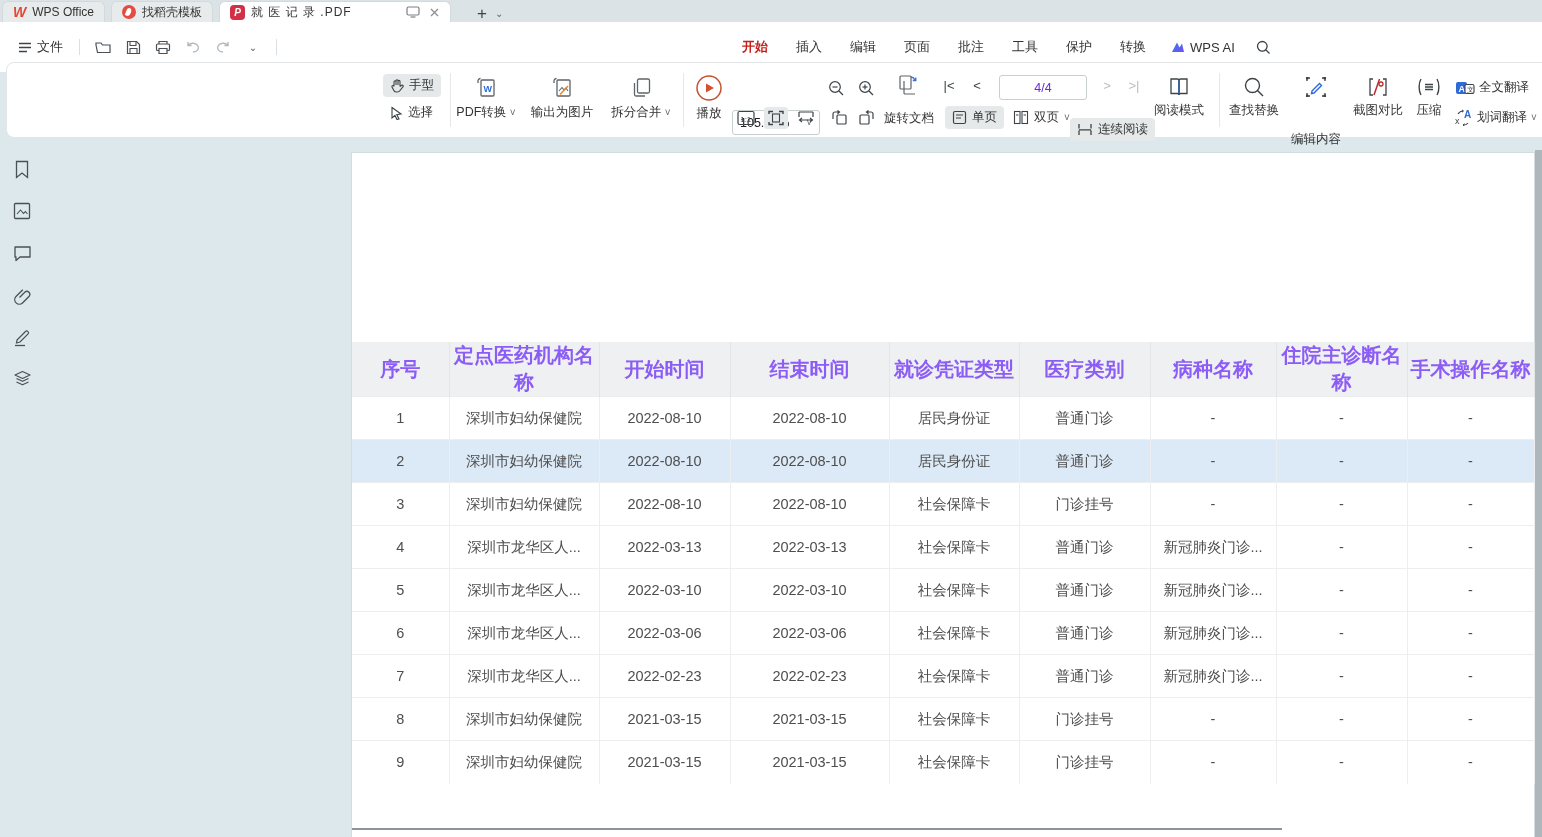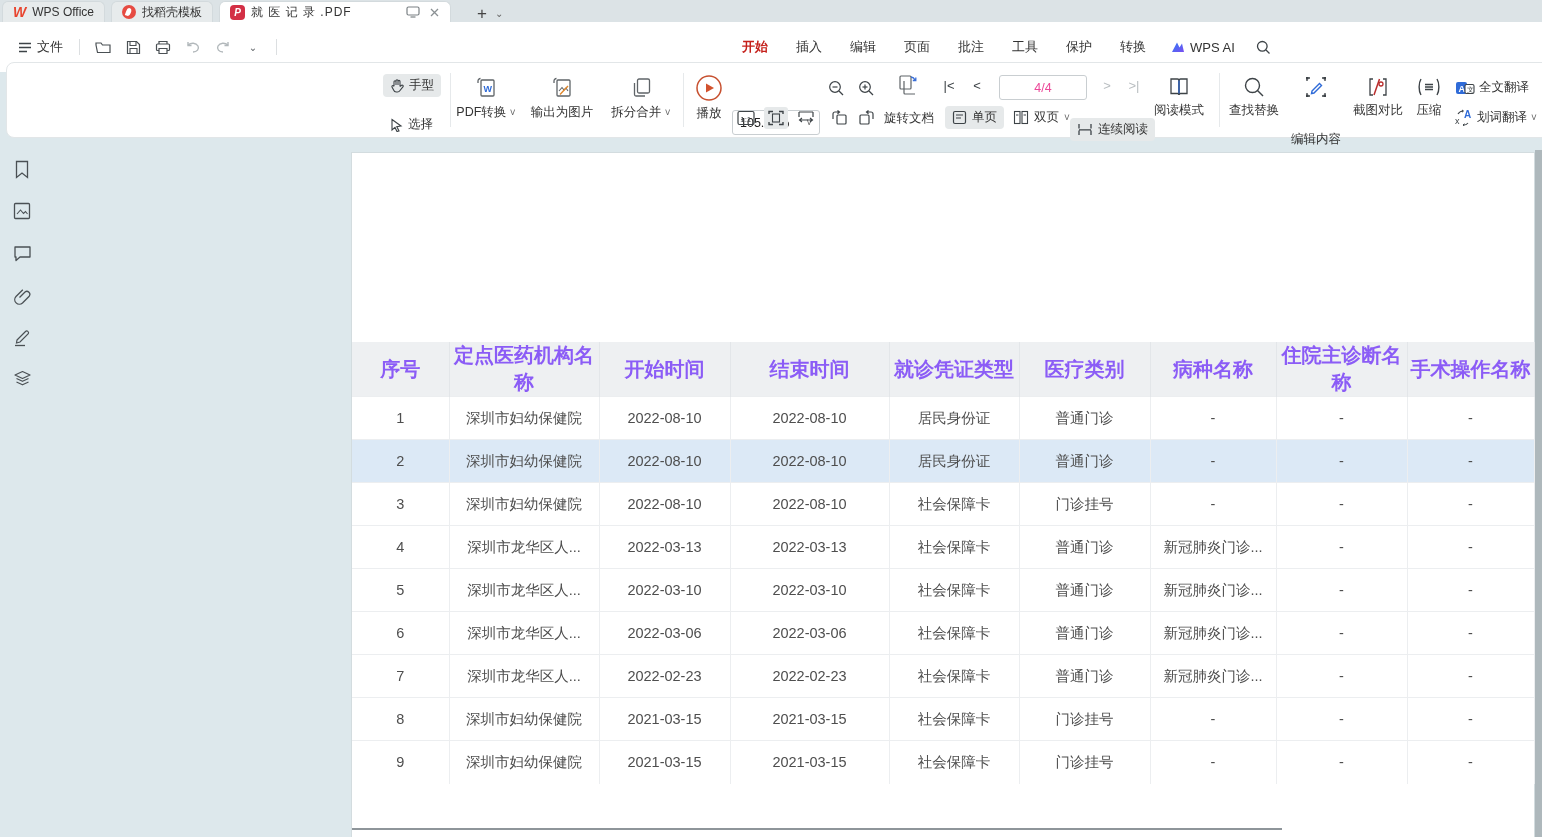--- a/index.html
+++ b/index.html
@@ -43,21 +43,21 @@
   .g { position:absolute; font-size:12px; color:#333; }
   .pill { display:flex; align-items:center; gap:5px; padding:3px 7px; border-radius:4px; font-size:12.5px; }
   .pill.sel { background:#e6e9ea; }
   .bigbtn { display:flex; flex-direction:column; align-items:center; gap:3px; font-size:12.5px; color:#333; }
   .sep { position:absolute; top:10px; width:1px; height:54px; background:#e6e9eb; }
   .ibox { width:24px; height:22px; border-radius:3px; display:flex; align-items:center; justify-content:center; }
   .ibox.sel { background:#e6e9ea; }
   .zoombox { width:88px; height:25px; border:1px solid #c9ced1; border-radius:3px; display:flex;
     align-items:center; justify-content:space-between; padding:0 7px; font-size:12.5px; color:#222;margin-top:35px; }
   .pagebox { width:88px; height:25px; border:1px solid #c9ced1; border-radius:3px; display:flex;
-    align-items:center; justify-content:center; font-size:12.5px; color:#ec4899; }
+    align-items:center; justify-content:center; font-size:12.5px; color:#6d28d9; }
   .navb { font-size:13px; color:#3d4347; width:18px; text-align:center; }
   .navb.dis { color:#b9bec1; }
   .row2lbl { font-size:12.5px; color:#333; display:flex; align-items:center; gap:4px; }
 
   
   .leftstrip { position:absolute; left:0; top:140px; width:44px; bottom:0; display:flex;
     flex-direction:column; align-items:center; gap:20px; padding-top:18px; }
   .lsic { width:22px; height:22px; display:flex; align-items:center; justify-content:center; }
 
   
@@ -179,21 +179,21 @@
 
 <div class="panel">
 
   <div class="g" style="left:376px; top:11px;">
     <div class="pill sel">
       <svg width="14" height="14" viewBox="0 0 14 14">
         <path d="M4 7 V2.8 a1 1 0 0 1 2 0 V6 M6 6 V1.8 a1 1 0 0 1 2 0 V6 M8 6 V2.4 a1 1 0 0 1 2 0 V7.5 M10 7.5 l1.6-1.2 a1 1 0 0 1 1.3 1.5 L10 11.5 a3 3 0 0 1-2.6 1.5 H6.3 A3 3 0 0 1 3.6 11 L2 8 a1 1 0 0 1 1.7-1 L4 7.6" fill="none" stroke="#3d4347" stroke-width="1.1"></path>
       </svg>
       <span>手型</span>
     </div>
-    <div class="pill" style="margin-top:16px;">
+    <div class="pill" style="margin-top:4px;">
       <svg width="13" height="14" viewBox="0 0 13 14">
         <path d="M2 1.5 L11 8 L6.8 8.6 L9 13 L7 13.6 L5 9.4 L2 12 Z" fill="none" stroke="#3d4347" stroke-width="1.1"></path>
       </svg>
       <span>选择</span>
     </div>
   </div>
 
   <div class="sep" style="left:443px;"></div>
 
   <div class="g bigbtn" style="left:446px; top:12px; width:66px;">

